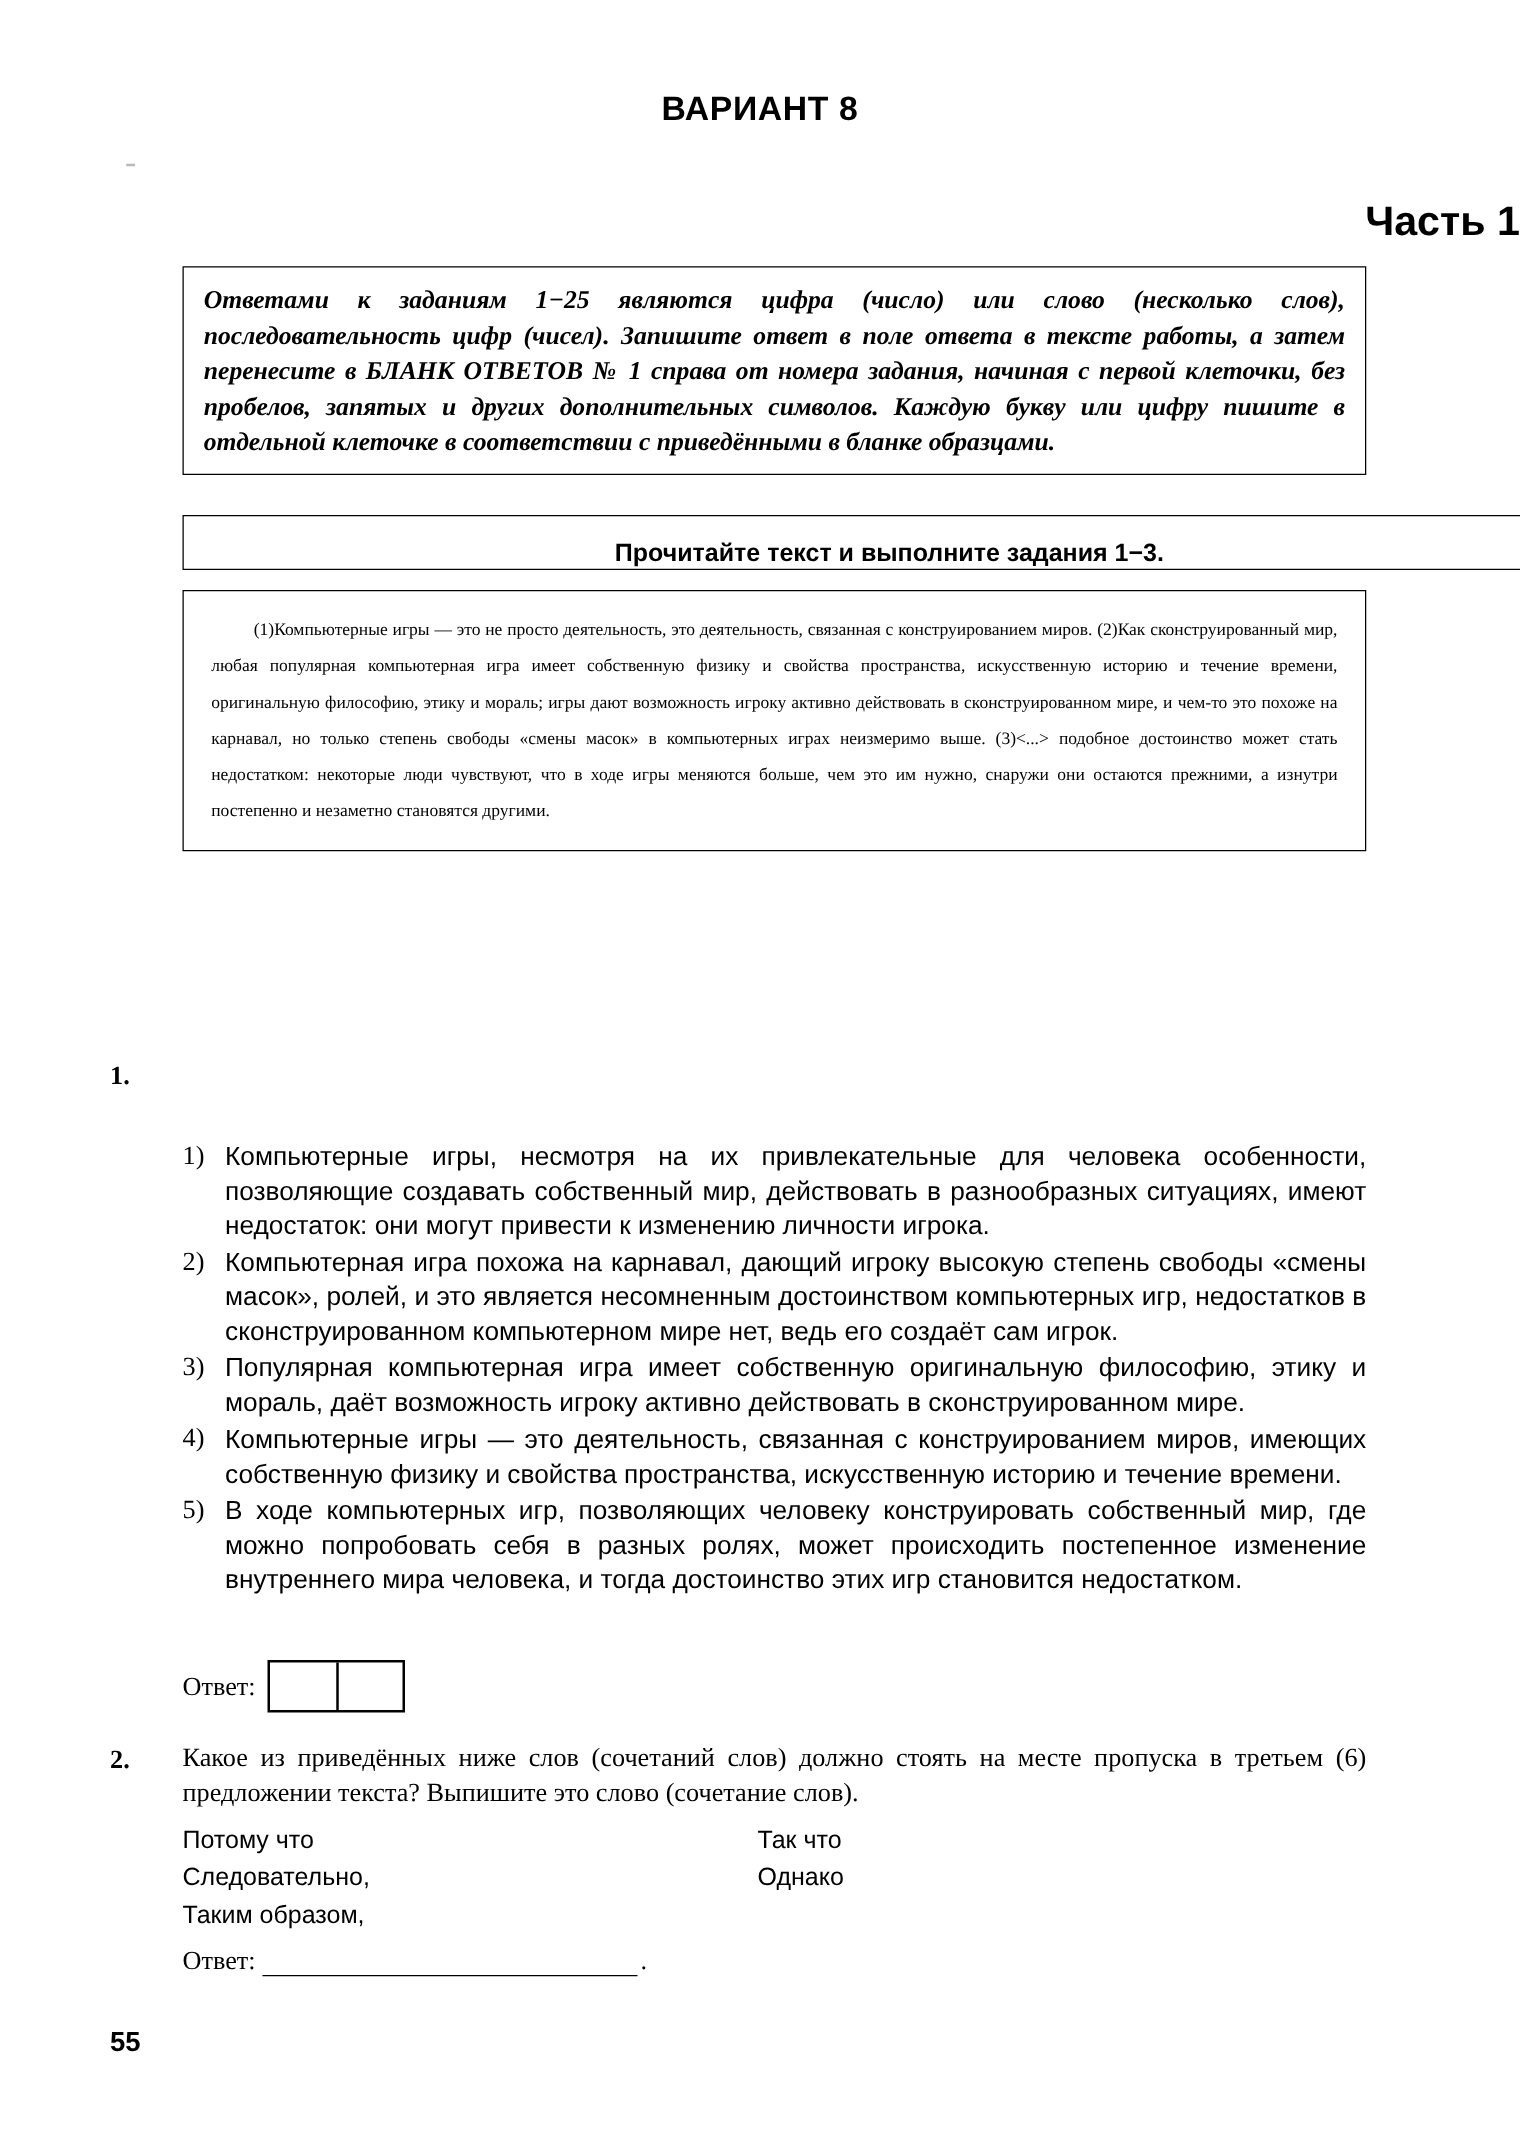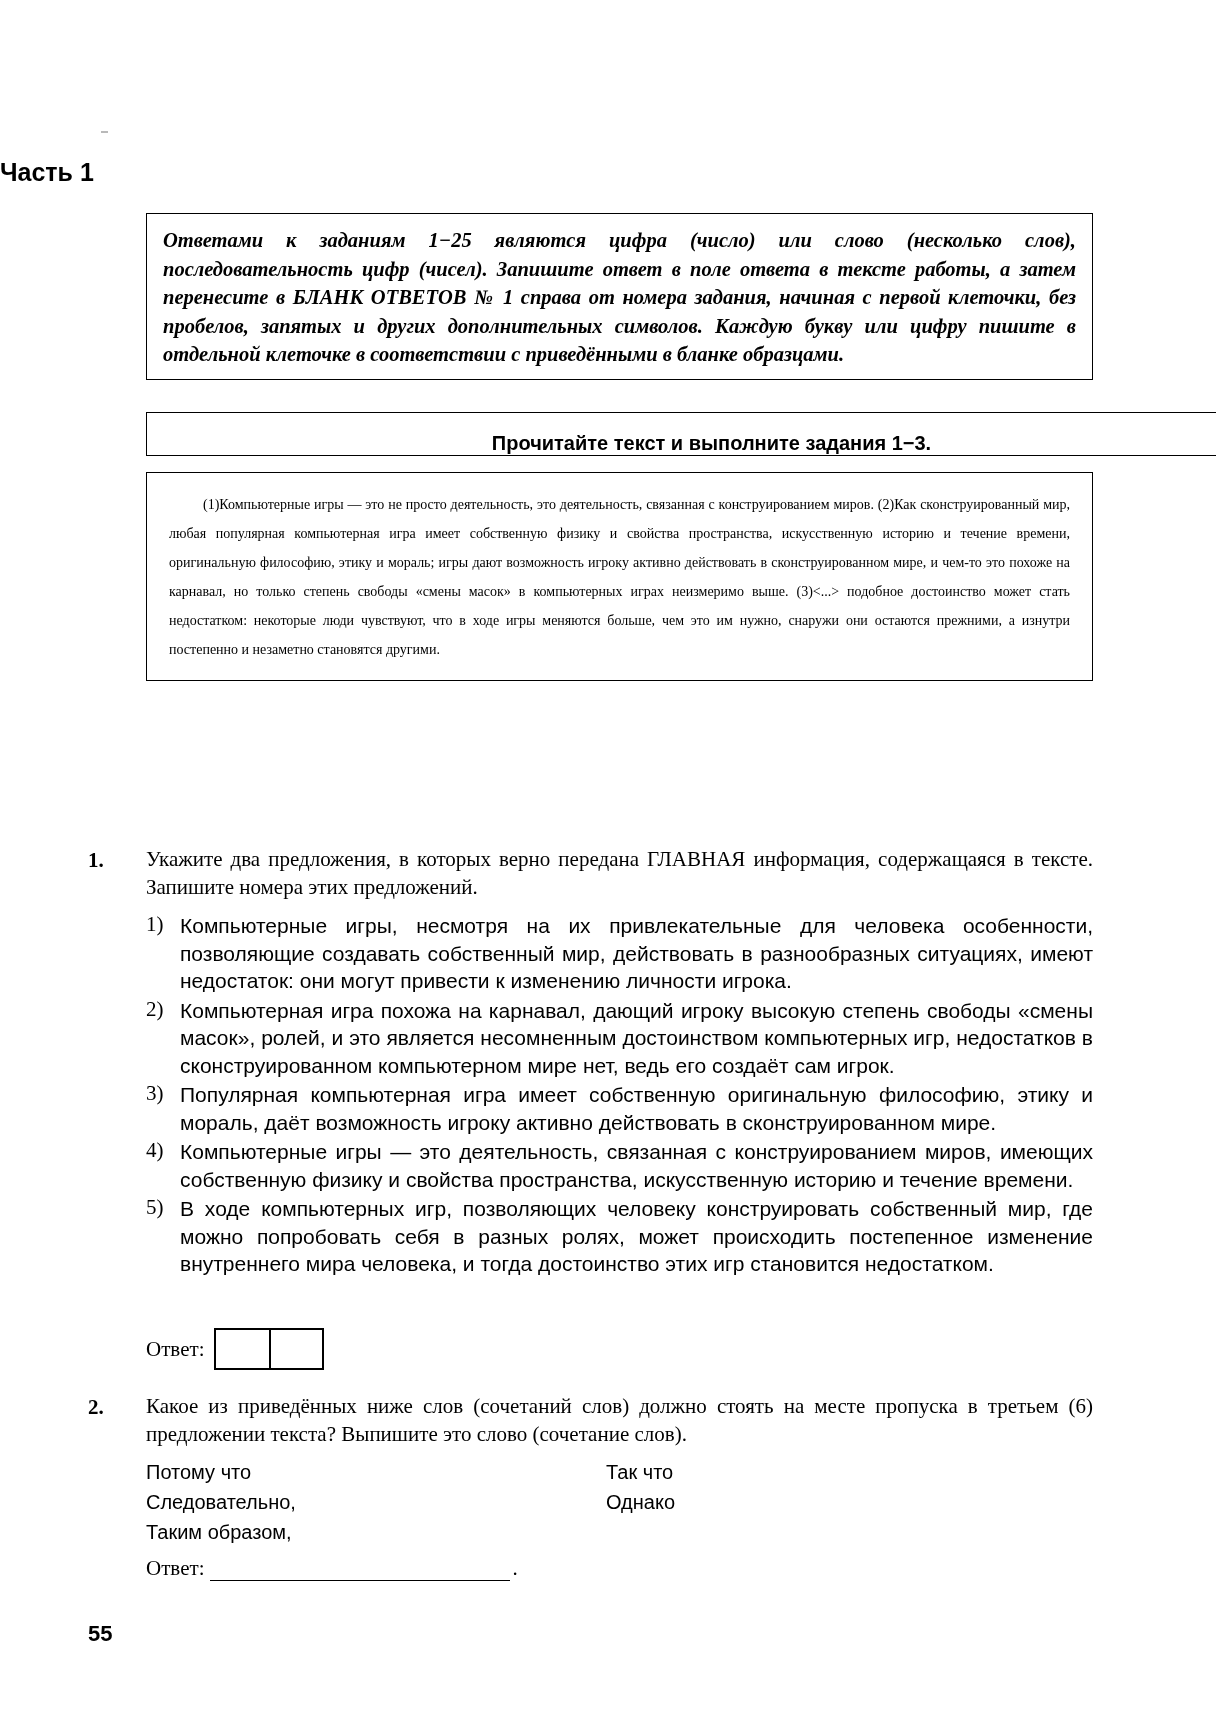--- a/index.html
+++ b/index.html
@@ -28,24 +28,24 @@
     text-align: center;
     font-family: "Liberation Sans", sans-serif;
     font-weight: bold;
     font-size: 27px;
     letter-spacing: 0.5px;
   }
   .part-title {
     position: absolute;
     left: 0; top: 158px;
     width: 1216px;
-    text-align: left;
-    font-family: "Liberation Sans", sans-serif;
-    font-weight: bold;
-    font-size: 25px;
+    text-align: right;
+    font-family: "Liberation Sans", sans-serif;
+    font-weight: bold;
+    font-size: 33px;
   }
   .instr-box {
     position: absolute;
     left: 146px; top: 213px;
     width: 947px;
     border: 1.5px solid #000;
     box-sizing: border-box;
     padding: 12px 16px 10px 16px;
   }
   .instr-text {
@@ -189,37 +189,37 @@
     background: #b9b9b9;
   }
 </style>
 </head>
 <body>
 
 <div class="page">
 
   <div class="margin-tick"></div>
 
+  <div class="title">ВАРИАНТ 8</div>
 
   <div class="part-title">Часть 1</div>
 
   <div class="instr-box">
     <div class="instr-text">Ответами к заданиям 1−25 являются цифра (число) или слово (несколько слов), последовательность цифр (чисел). Запишите ответ в поле ответа в тексте работы, а затем перенесите в БЛАНК ОТВЕТОВ № 1 справа от номера задания, начиная с первой клеточки, без пробелов, запятых и других дополнительных символов. Каждую букву или цифру пишите в отдельной клеточке в соответствии с приведёнными в бланке образцами.</div>
   </div>
 
   <div class="read-box">
     <div class="read-box-text">Прочитайте текст и выполните задания 1−3.</div>
   </div>
 
   <div class="text-box">
     <p>(1)Компьютерные игры — это не просто деятельность, это деятельность, связанная с конструированием миров. (2)Как сконструированный мир, любая популярная компьютерная игра имеет собственную физику и свойства пространства, искусственную историю и течение времени, оригинальную философию, этику и мораль; игры дают возможность игроку активно действовать в сконструированном мире, и чем-то это похоже на карнавал, но только степень свободы «смены масок» в компьютерных играх неизмеримо выше. (3)&lt;...&gt; подобное достоинство может стать недостатком: некоторые люди чувствуют, что в ходе игры меняются больше, чем это им нужно, снаружи они остаются прежними, а изнутри постепенно и незаметно становятся другими.</p>
   </div>
 
   <div class="q-num" style="left:88px; top:848px;">1.</div>
-  <div class="q-body" style="left:146px; top:846px; width:947px;">Укажите два предложения, в которых верно передана ГЛАВНАЯ информация, содержащаяся в тексте. Запишите номера этих предложений.</div>
 
   <div style="position:absolute; left:146px; top:912px; width:947px;">
     <div class="opt-row">
       <div class="opt-marker">1)</div>
       <div class="opt-text">Компьютерные игры, несмотря на их привлекательные для человека особенности, позволяющие создавать собственный мир, действовать в разнообразных ситуациях, имеют недостаток: они могут привести к изменению личности игрока.</div>
     </div>
     <div class="opt-row">
       <div class="opt-marker">2)</div>
       <div class="opt-text">Компьютерная игра похожа на карнавал, дающий игроку высокую степень свободы «смены масок», ролей, и это является несомненным достоинством компьютерных игр, недостатков в сконструированном компьютерном мире нет, ведь его создаёт сам игрок.</div>
     </div>

